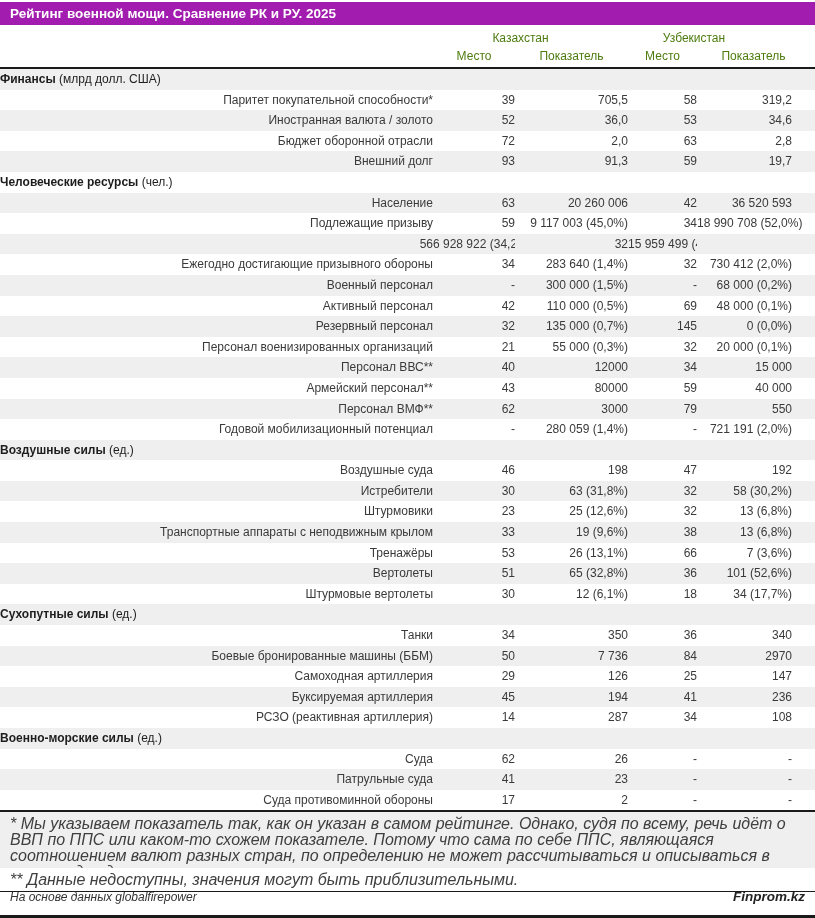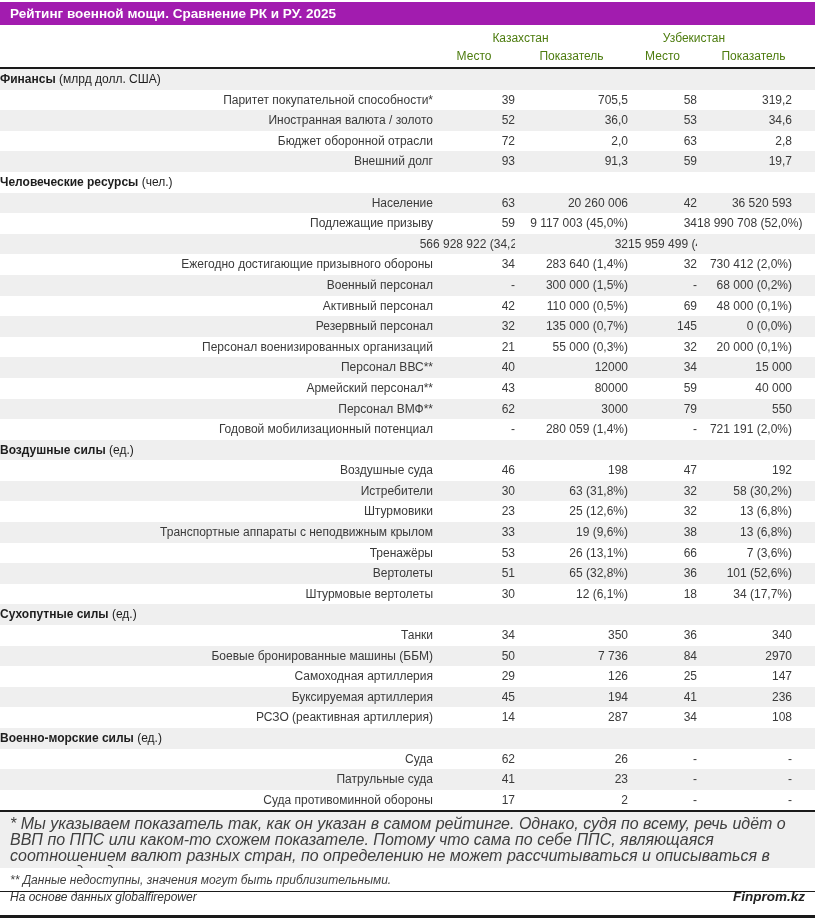--- a/index.html
+++ b/index.html
@@ -30,21 +30,21 @@
   .cell { overflow:hidden; white-space:nowrap; }
   .cell.c0 { text-align:right; padding-left:10px; }
   .cell.c1, .cell.c3 { text-align:right; }
   .cell.c2 { text-align:right; }
   .cell.c4 { text-align:right; padding-right:23px; }
 
   
   .fn1 { height:58px; border-top:2px solid #1a1a1a; background:#efefef;
          font-style:italic; font-size:16px; line-height:16px; padding:4px 10px;
          color:#3f3f3f; overflow:hidden; }
-  .fn2 { height:23px; font-style:italic; font-size:12px; line-height:16px;
+  .fn2 { height:23px; font-style:italic; font-size:16px; line-height:16px;
          padding:4px 10px; color:#3f3f3f; }
   .srcrow { height:27px; border-top:1px solid #1a1a1a; border-bottom:3px solid #1a1a1a;
             display:flex; justify-content:space-between; align-items:center;
             padding:0 10px 14px; font-style:italic; font-size:12px; color:#333; }
   .brand { font-weight:bold; font-size:13.5px; color:#222; font-style:italic; }
 </style>
 </head>
 <body>
 
 <div class="page">

